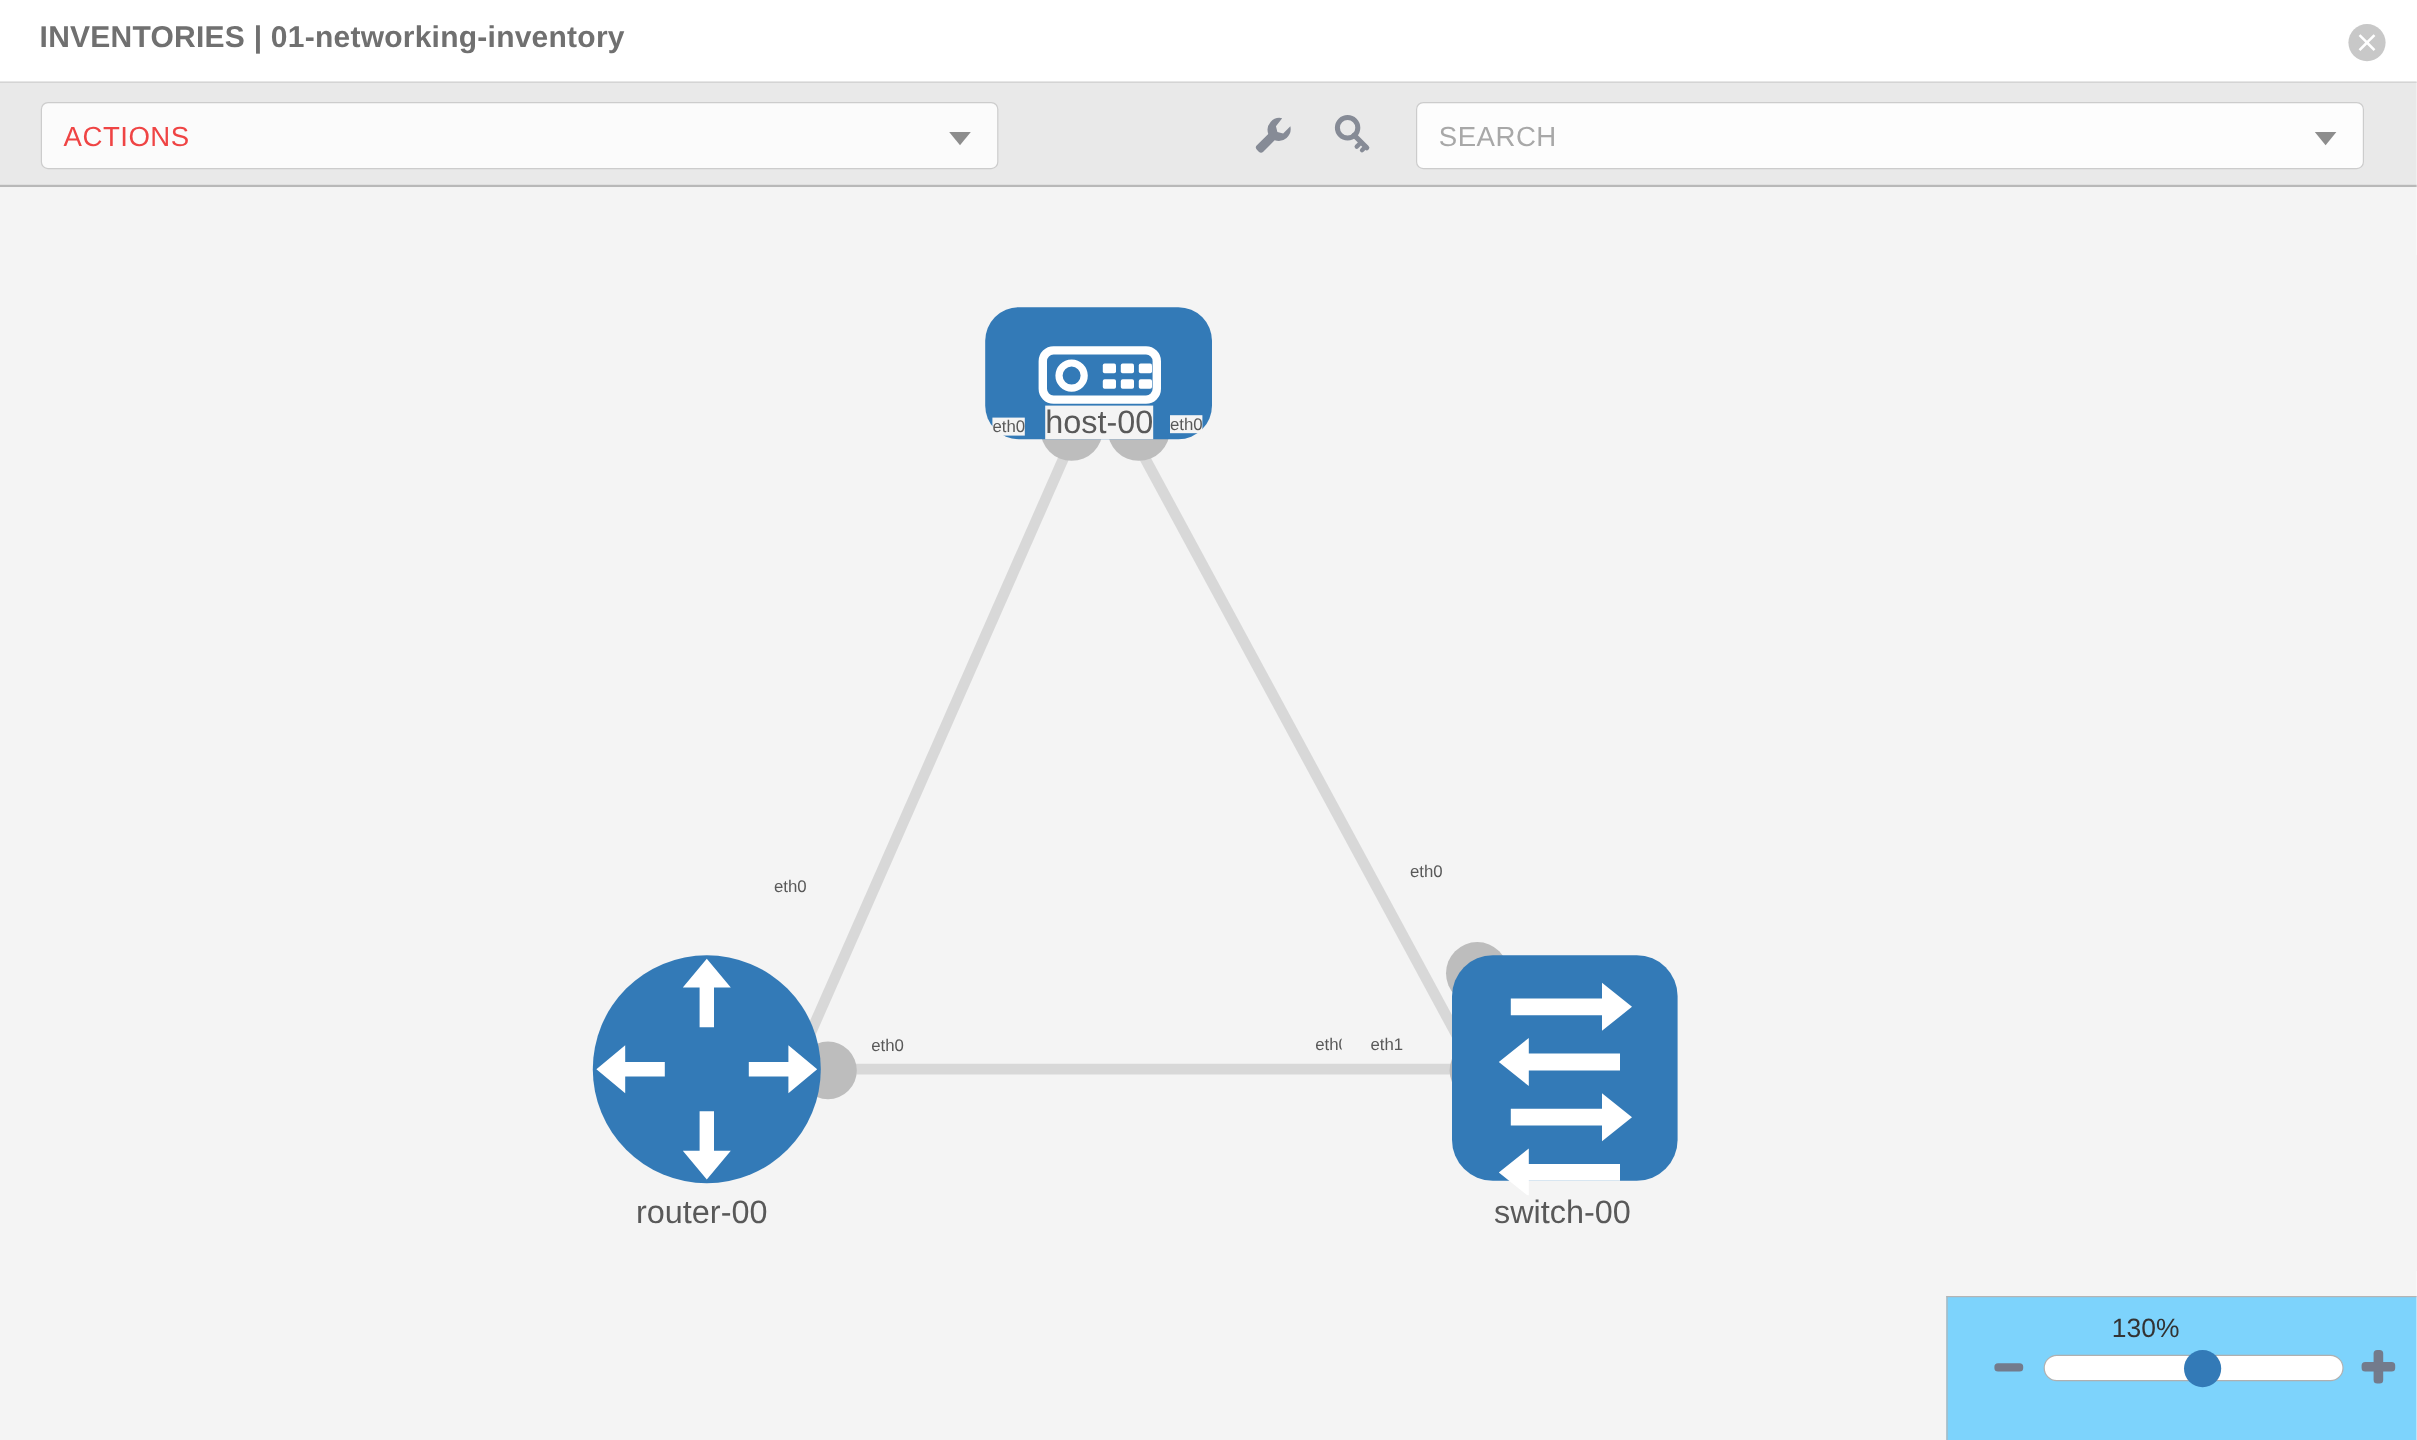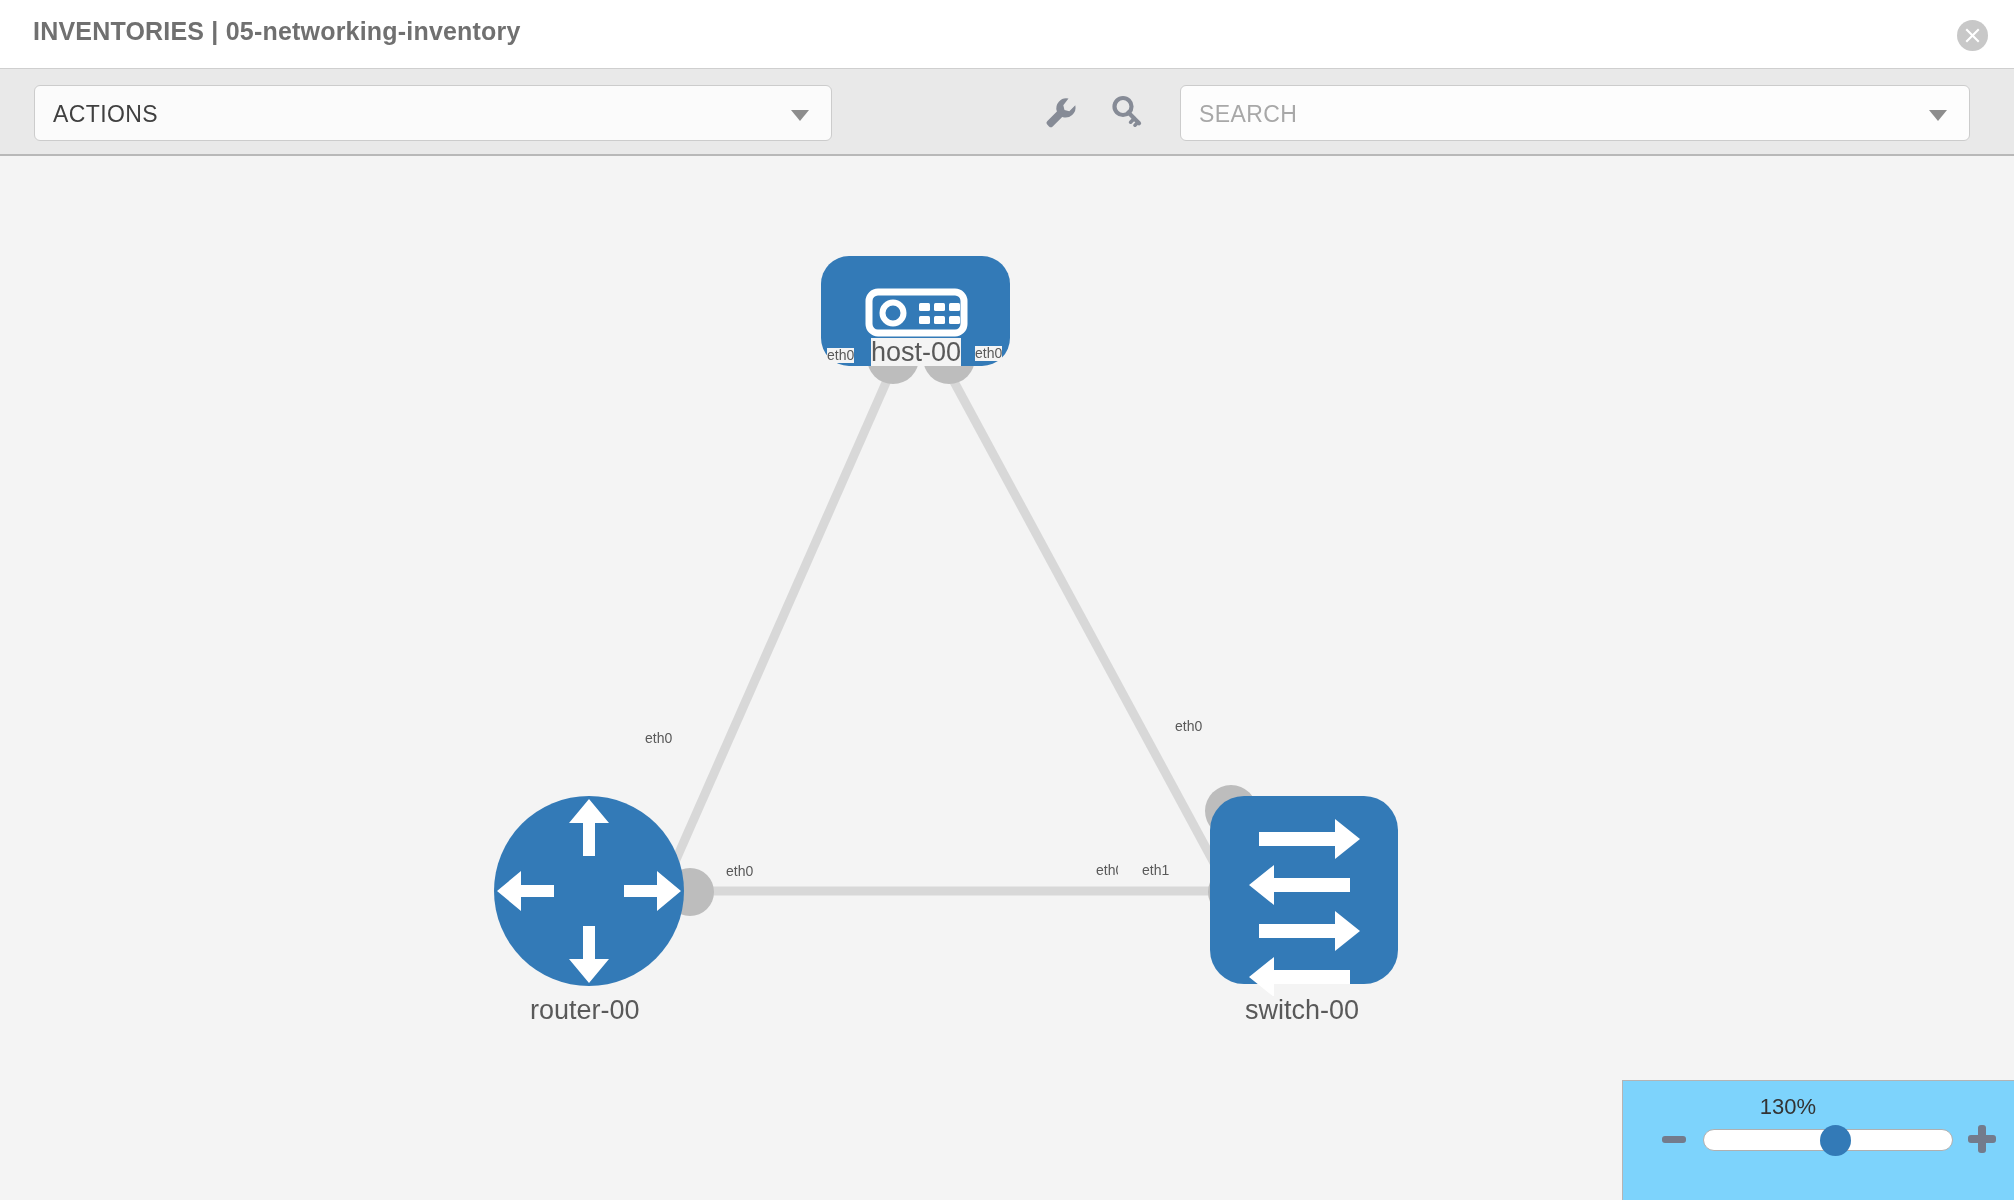--- a/index.html
+++ b/index.html
@@ -71,21 +71,21 @@
     border: 1px solid #cccccc;
     border-radius: 6px;
     box-sizing: border-box;
     cursor: pointer;
   }
   .actions-select .label {
     position: absolute;
     left: 18px;
     top: 15px;
     font-size: 23px;
-    color: #404040;
+    color: #ef4444;
     letter-spacing: 0.4px;
   }
   .caret {
     position: absolute;
     right: 22px;
     top: 24px;
     width: 0; height: 0;
     border-left: 9px solid transparent;
     border-right: 9px solid transparent;
     border-top: 11px solid #8d8d8d;
@@ -199,21 +199,21 @@
     background: #337ab7;
     cursor: grab;
   }
 </style>
 </head>
 <body>
 
 <div id="app">
 
   <div class="titlebar">
-    <div class="title-text">INVENTORIES | 05-networking-inventory</div>
+    <div class="title-text">INVENTORIES | 01-networking-inventory</div>
     <div class="close-btn">
       <svg width="31" height="31" viewBox="0 0 31 31">
         <path d="M10 8.5 L15.5 14 L21 8.5 L22.5 10 L17 15.5 L22.5 21 L21 22.5 L15.5 17 L10 22.5 L8.5 21 L14 15.5 L8.5 10 Z" fill="#ffffff"></path>
       </svg>
     </div>
   </div>
 
   <div class="toolbar">
 
     <div class="actions-select">

